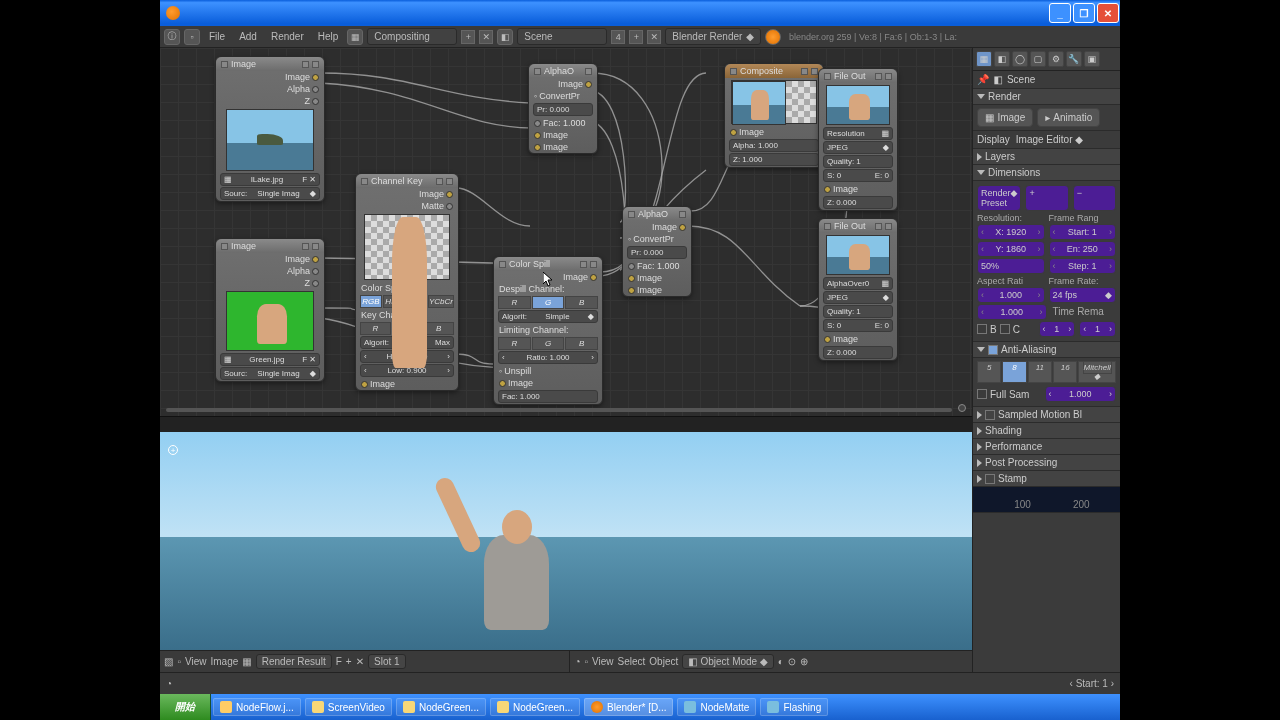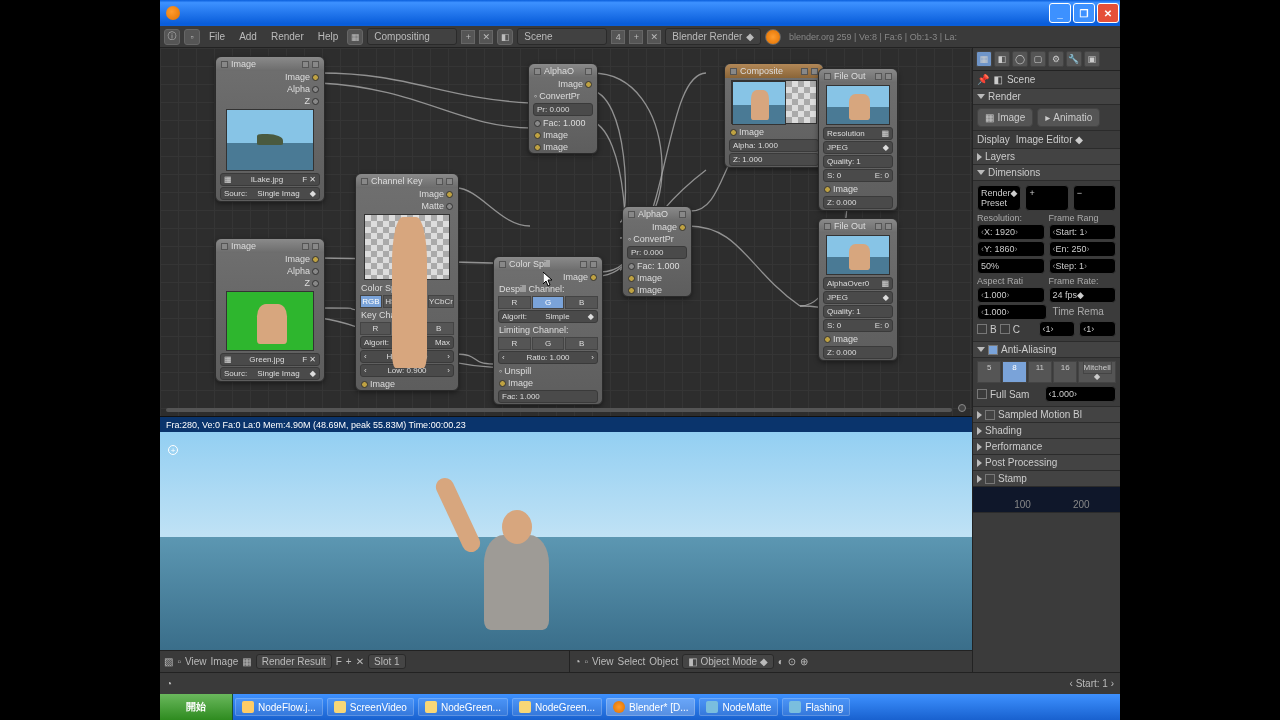--- a/index.html
+++ b/index.html
@@ -32,21 +32,21 @@
   background-size: 18px 18px; overflow: hidden; border-bottom: 1px solid #111; }
 
 .node { position: absolute; background: linear-gradient(180deg, #707070, #5d5d5d); border: 1px solid #2a2a2a; border-radius: 6px; box-shadow: 0 2px 5px rgba(0,0,0,0.4); color: #ddd; font-size: 9px; }
 .node-header { background: linear-gradient(180deg,#8a8a8a,#6c6c6c); border-top-left-radius: 6px; border-top-right-radius: 6px; padding: 2px 5px; display: flex; align-items: center; gap: 3px; font-size: 9px; }
 .node-header .mini { width: 7px; height: 7px; background: #888; border: 1px solid #555; }
 .node-row { padding: 1px 5px; display: flex; align-items: center; gap: 2px; font-size: 9px; }
 .node-row.right { justify-content: flex-end; }
 .socket { width: 7px; height: 7px; border-radius: 50%; background: #bfa242; display: inline-block; border: 1px solid #333; }
 .thumbnail { margin: 2px auto; background: #222; border: 1px solid #333; display: block; }
 .btn-group { display: flex; gap: 1px; margin: 1px 4px; }
-.btn-group span { flex: 1; text-align: center; background: #555; border: 1px solid #444; padding: 1px 0; font-size: 8px; cursor: pointer; }
+.btn-group span { flex: 1; text-align: center; background: #555; border: 1px solid #444; padding: 1px 0; font-size: 8px; cursor: pointer; font-style: italic; }
 .btn-group span.active { background: #7aa3d9; color: #fff; }
 .valfield { background: #4a4a4a; border: 1px solid #3a3a3a; padding: 1px 3px; border-radius: 3px; margin: 1px 4px; font-size: 8px; display: flex; justify-content: space-between; }
 
 svg.wires { position: absolute; inset: 0; width: 100%; height: 100%; pointer-events: none; }
 path.wire { fill: none; stroke: #aaa; stroke-width: 1.3; opacity: 0.8; }
 
 .scroll-dot { position: absolute; width: 8px; height: 8px; border: 1px solid #888; border-radius: 50%; background: #444; }
 
 .bottom-split { height: 255px; display: flex; flex-direction: column; }
 .viewers { flex: 1; display: flex; background: #303030; }
@@ -75,29 +75,29 @@
 
 .right-panel .mode-icons { display: flex; gap: 2px; padding: 3px; border-bottom: 1px solid #222; }
 .right-panel .mode-icons span { width: 16px; height: 16px; background: #555; border: 1px solid #444; border-radius: 2px; font-size: 9px; display: flex; align-items: center; justify-content: center; }
 .right-panel .mode-icons span.active { background: #6f95c9; }
 .right-panel .panel-section { padding: 3px 4px; border-bottom: 1px solid #2b2b2b; font-size: 10px; }
 .right-panel .panel-header { background: #434343; padding: 2px 4px; border-bottom: 1px solid #2b2b2b; display: flex; align-items: center; gap: 3px; font-size: 10px; }
 .chev { display: inline-block; width: 0; height: 0; border-left: 4px solid transparent; border-right: 4px solid transparent; border-top: 5px solid #bbb; }
 .chev.right { border-top: 4px solid transparent; border-bottom: 4px solid transparent; border-left: 5px solid #bbb; border-right: none; }
 .right-panel .pill-btn { background: #555; border: 1px solid #444; border-radius: 4px; padding: 3px 7px; display: inline-flex; align-items: center; gap: 3px; font-size: 10px; }
 .num-row { display: flex; gap: 4px; margin: 1px 0; }
-.num-row .nf { flex: 1; background: #000000; border: 1px solid #3a3a3a; padding: 2px 3px; border-radius: 4px; font-size: 9px; display: flex; }
+.num-row .nf { flex: 1; background: #4c1d95; border: 1px solid #3a3a3a; padding: 2px 3px; border-radius: 4px; font-size: 9px; display: flex; justify-content: space-between; }
 .num-row .nf .arrow { color: #888; }
 .label-row { display: flex; gap: 4px; font-size: 9px; color: #aaa; margin-top: 2px; }
 .label-row span { flex: 1; }
 
 .footer-bar { position: absolute; left: 0; right: 0; bottom: 0; height: 22px; background: #3a3a3a; border-top: 1px solid #222; display: flex; align-items: center; color: #bbb; padding: 0 6px; font-size: 10px; gap: 6px; }
 
 .taskbar { position: absolute; left: 160px; bottom: 0; width: 960px; height: 26px; background: linear-gradient(180deg,#3e91ff,#1861cf); display: flex; align-items: center; font-size: 10px; color: #fff; }
-.taskbar .start { background: linear-gradient(180deg,#6ab85d,#2e8b1f); height: 100%; padding: 0 26px; display: flex; align-items: center; font-weight: bold; border-right: 1px solid #1a5030; }
+.taskbar .start { background: linear-gradient(180deg,#6ab85d,#2e8b1f); height: 100%; padding: 0 15px; display: flex; align-items: center; font-style: italic; font-weight: bold; border-right: 1px solid #1a5030; }
 .taskbar .task { background: rgba(255,255,255,0.1); border: 1px solid rgba(255,255,255,0.2); padding: 2px 6px; margin: 0 2px; border-radius: 2px; display: flex; align-items: center; gap: 4px; max-width: 98px; overflow: hidden; white-space: nowrap; }
 .taskbar .task .icn { width: 12px; height: 12px; background: #fc6; border-radius: 2px; }
 .taskbar .tray { margin-left: auto; background: linear-gradient(180deg,#26a0f0,#0e6ecb); height: 100%; padding: 0 8px; display: flex; align-items: center; gap: 4px; border-left: 1px solid #0a5194; }
 .taskbar .tray-icn { width: 12px; height: 12px; background: #fff; border-radius: 2px; opacity: 0.8; }
 
 .cursor { position: absolute; left: 543px; top: 272px; width: 11px; height: 16px; z-index: 100; pointer-events: none; }
 
 .thumbnail.checker { background: repeating-conic-gradient(#aaa 0 25%, #ddd 0 50%) 0 0/12px 12px; }
 .thumbnail.lake { background: linear-gradient(180deg,#87c4e6 0 55%,#4a7a95 55%); position: relative; }
 .thumbnail.lake::after { content: ""; position: absolute; left: 35%; bottom: 42%; width: 30%; height: 18%; background: #4a5a3f; border-radius: 20% 60% 10% 10%; }
@@ -489,21 +489,20 @@
         </div>
 
         <div class="scroll-dot" style="right:6px;bottom:4px"></div>
         <div style="position:absolute;left:6px;right:20px;bottom:4px;height:4px;background:#555;border-radius:3px"></div>
       </div>
 
       <div class="bottom-split">
         <div class="viewers">
 
           <div class="image-viewer">
-            <div class="viewer-infobar">Fra:280, Ve:0 Fa:0 La:0 Mem:4.90M (48.69M, peak 55.83M) Time:00:00.23</div>
             <div class="composite-img">
               <div class="sky-part"></div>
               <div class="water-part"></div>
               <div class="man-shape">
                 <div class="arm"></div>
                 <div class="torso"></div>
                 <div class="head"></div>
               </div>
             </div>
             <div style="position:absolute;left:8px;top:28px;width:10px;height:10px;border:1px solid #fff;border-radius:50%;color:#fff;font-size:8px;text-align:center">+</div>

